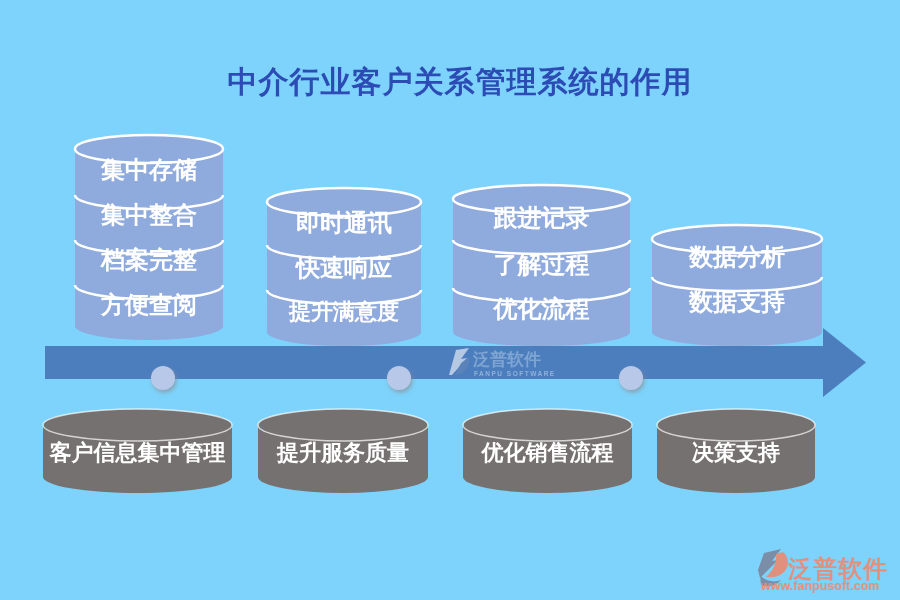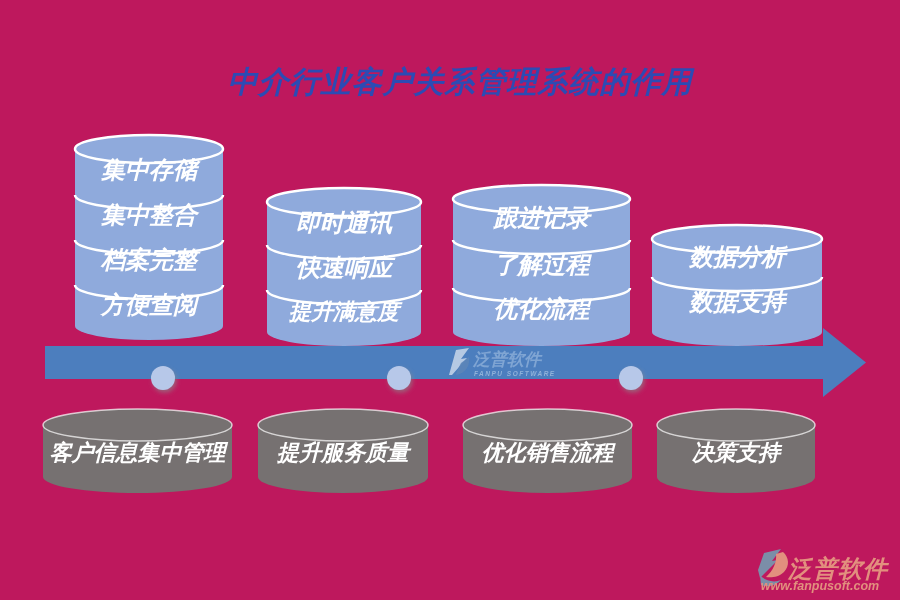--- a/index.html
+++ b/index.html
@@ -1,16 +1,16 @@
 <!DOCTYPE html>
 <html><head>
 <meta charset="utf-8">
 <style>
   html,body{margin:0;padding:0;background:#ffffff;}
-  .stage{position:relative;width:900px;height:600px;background:#be185d;overflow:hidden;font-style:italic;}
+  .stage{position:relative;width:900px;height:600px;background:#7dd3fc;overflow:hidden;}
   svg text{font-family:"Liberation Sans","DejaVu Sans",sans-serif;font-weight:bold;}
   .seg-label{fill:#ffffff;font-size:24px;}
   .seg-label-sm{fill:#ffffff;font-size:22px;}
   .result-label{fill:#ffffff;font-size:22px;}
   .page-title{font-size:30px;letter-spacing:1px;}
   .wm-cn{font-size:17px;fill:#8CAED9;opacity:.9;}
   .wm-en{font-size:6.5px;letter-spacing:1.5px;fill:#A5C2E2;opacity:.85;}
   .brand-cn{font-size:24px;letter-spacing:1px;}
   .brand-url{font-size:12.5px;}
 </style>

